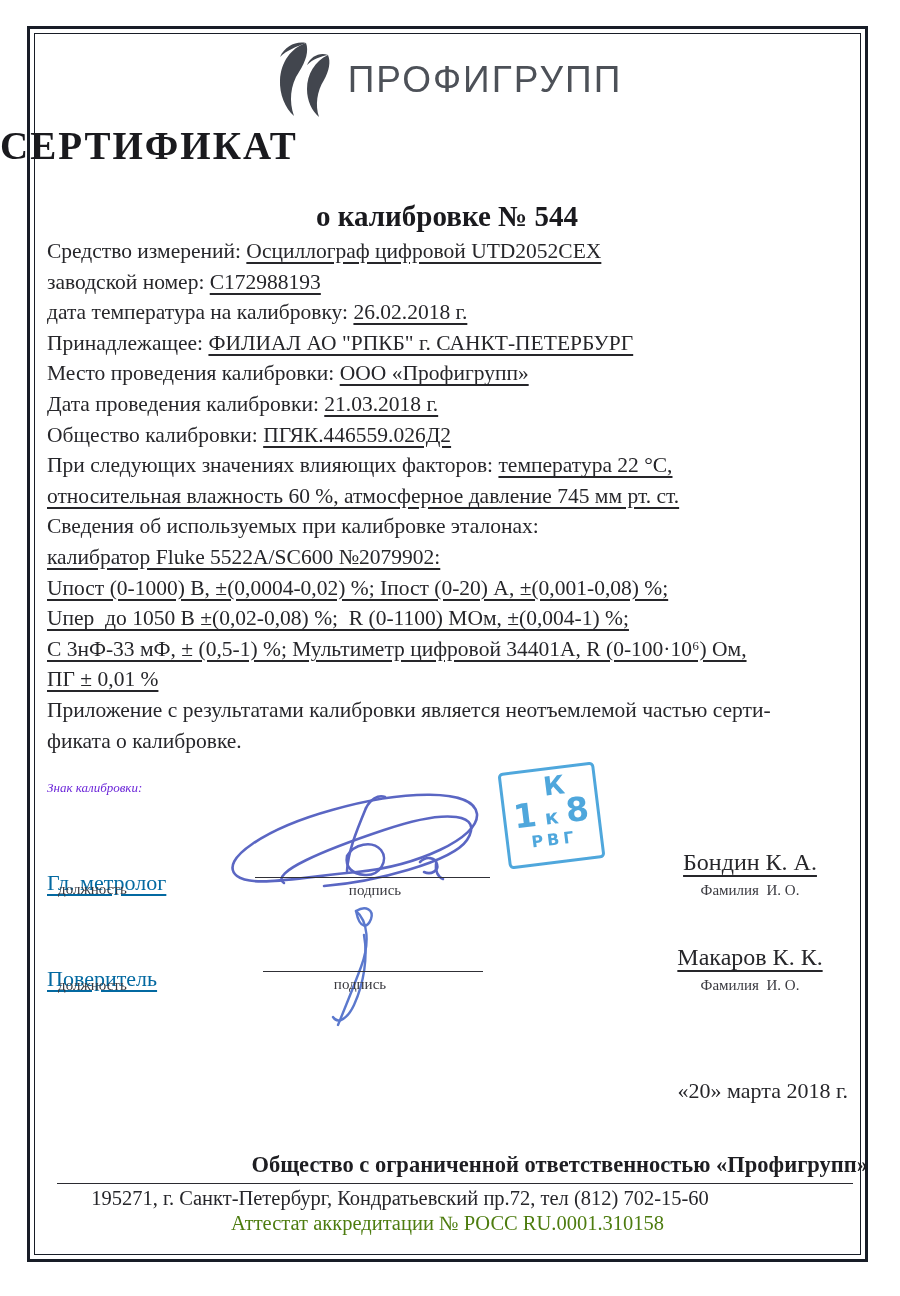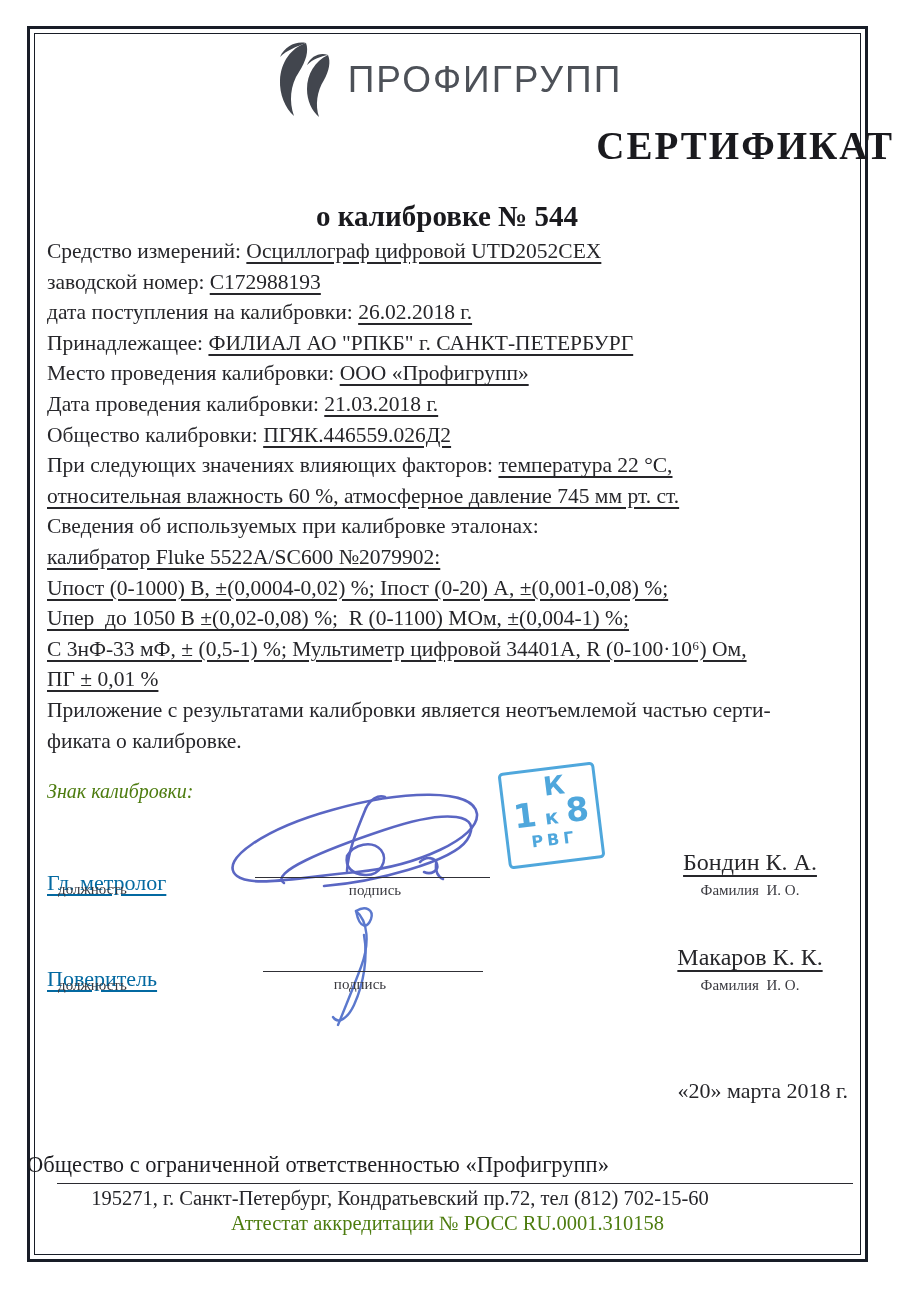--- a/index.html
+++ b/index.html
@@ -20,40 +20,40 @@
   }
   .header {
     position:absolute; left:0; top:42px; width:900px;
     display:flex; align-items:center; justify-content:center; gap:10px;
   }
   .brand-text {
     font-family:"Liberation Sans", sans-serif;
     font-size:37px; letter-spacing:2px; color:#4d5158; font-weight:400;
   }
   .cert-title {
-    position:absolute; left:0; top:123px; width:894px; text-align:right;
+    position:absolute; left:0; top:123px; width:894px; text-align:left;
     font-size:39px; font-weight:bold; letter-spacing:2px; color:#1a1a1e;
   }
   .cert-subtitle {
     position:absolute; left:0; top:168px; width:894px; text-align:center;
     font-size:29px; font-weight:bold; color:#1a1a1e;margin-top:32px;
   }
   .doc-body {
     position:absolute; left:47px; top:236px; width:820px;
     font-size:21.5px; line-height:30.6px; color:#26262a;
   }
   .docline { white-space:pre; }
   .u {
     text-decoration:underline;
     text-underline-offset:4px;
     text-decoration-thickness:1.5px;
   }
   .mark-label {
     position:absolute; left:47px; top:780px;
-    font-style:italic; font-size:20px; color:#4d7c0f;
+    font-style:italic; font-size:13px; color:#6d28d9;
   }
   .sig1 { position:absolute; left:222px; top:778px; }
   .sig2 { position:absolute; left:312px; top:903px; }
   .stamp {
     position:absolute; left:503px; top:767px; width:97px; height:97px;
     border:3.5px solid #41a0da; border-radius:5px;
     transform:rotate(-7deg);
     color:#41a0da; font-family:"DejaVu Sans", sans-serif; font-weight:bold;
     opacity:.92;
   }
@@ -72,22 +72,22 @@
   .sig-caption { position:absolute; text-align:center; }
   .signer-name-block { position:absolute; left:630px; width:240px; text-align:center; }
   .signer-name {
     font-size:24px; color:#26262a;
     text-decoration:underline; text-underline-offset:5px; text-decoration-thickness:1.5px;
   }
   .doc-date {
     position:absolute; right:52px; top:1078px; font-size:22px; color:#26262a;
   }
   .footer-company {
-    position:absolute; left:27px; top:1152px; width:841px; text-align:left;
-    font-size:22.5px; font-weight:normal; color:#1e1e22;
+    position:absolute; left:27px; top:1152px; width:841px; text-align:right;
+    font-size:22.5px; font-weight:bold; color:#1e1e22;
   }
   .footer-line { position:absolute; left:57px; top:1183px; width:796px; border-top:1.5px solid #2b2b31; }
   .footer-address {
     position:absolute; left:27px; top:1187px; width:746px; text-align:center;
     font-size:20.5px; color:#26262a;
   }
   .footer-accreditation {
     position:absolute; left:27px; top:1212px; width:841px; text-align:center;
     font-size:20.5px; color:#4d7c0f;
   }
@@ -108,21 +108,21 @@
   </svg>
   <span class="brand-text">ПРОФИГРУПП</span>
 </div>
 
 <div class="cert-title">СЕРТИФИКАТ</div>
 <div class="cert-subtitle">о калибровке № 544</div>
 
 <div class="doc-body">
   <div class="docline"><span class="pre">Средство измерений: </span><span class="u">Осциллограф цифровой UTD2052CEX</span></div>
   <div class="docline"><span class="pre">заводской номер: </span><span class="u">С172988193</span></div>
-  <div class="docline"><span class="pre">дата поступления на калибровки: </span><span class="u">26.02.2018 г.</span></div>
+  <div class="docline"><span class="pre">дата температура на калибровку: </span><span class="u">26.02.2018 г.</span></div>
   <div class="docline"><span class="pre">Принадлежащее: </span><span class="u">ФИЛИАЛ АО "РПКБ" г. САНКТ-ПЕТЕРБУРГ</span></div>
   <div class="docline"><span class="pre">Место проведения калибровки: </span><span class="u">ООО «Профигрупп»</span></div>
   <div class="docline"><span class="pre">Дата проведения калибровки: </span><span class="u">21.03.2018 г.</span></div>
   <div class="docline"><span class="pre">Общество калибровки: </span><span class="u">ПГЯК.446559.026Д2</span></div>
   <div class="docline"><span class="pre">При следующих значениях влияющих факторов: </span><span class="u">температура 22 °С,</span></div>
   <div class="docline"><span class="pre"></span><span class="u">относительная влажность 60 %, атмосферное давление 745 мм рт. ст.</span></div>
   <div class="docline"><span class="pre">Сведения об используемых при калибровке эталонах:</span><span class="u"></span></div>
   <div class="docline"><span class="pre"></span><span class="u">калибратор Fluke 5522A/SC600 №2079902:</span></div>
   <div class="docline"><span class="pre"></span><span class="u">Uпост (0-1000) В, ±(0,0004-0,02) %; Iпост (0-20) А, ±(0,001-0,08) %;</span></div>
   <div class="docline"><span class="pre"></span><span class="u">Uпер  до 1050 В ±(0,02-0,08) %;  R (0-1100) МОм, ±(0,004-1) %;</span></div>

